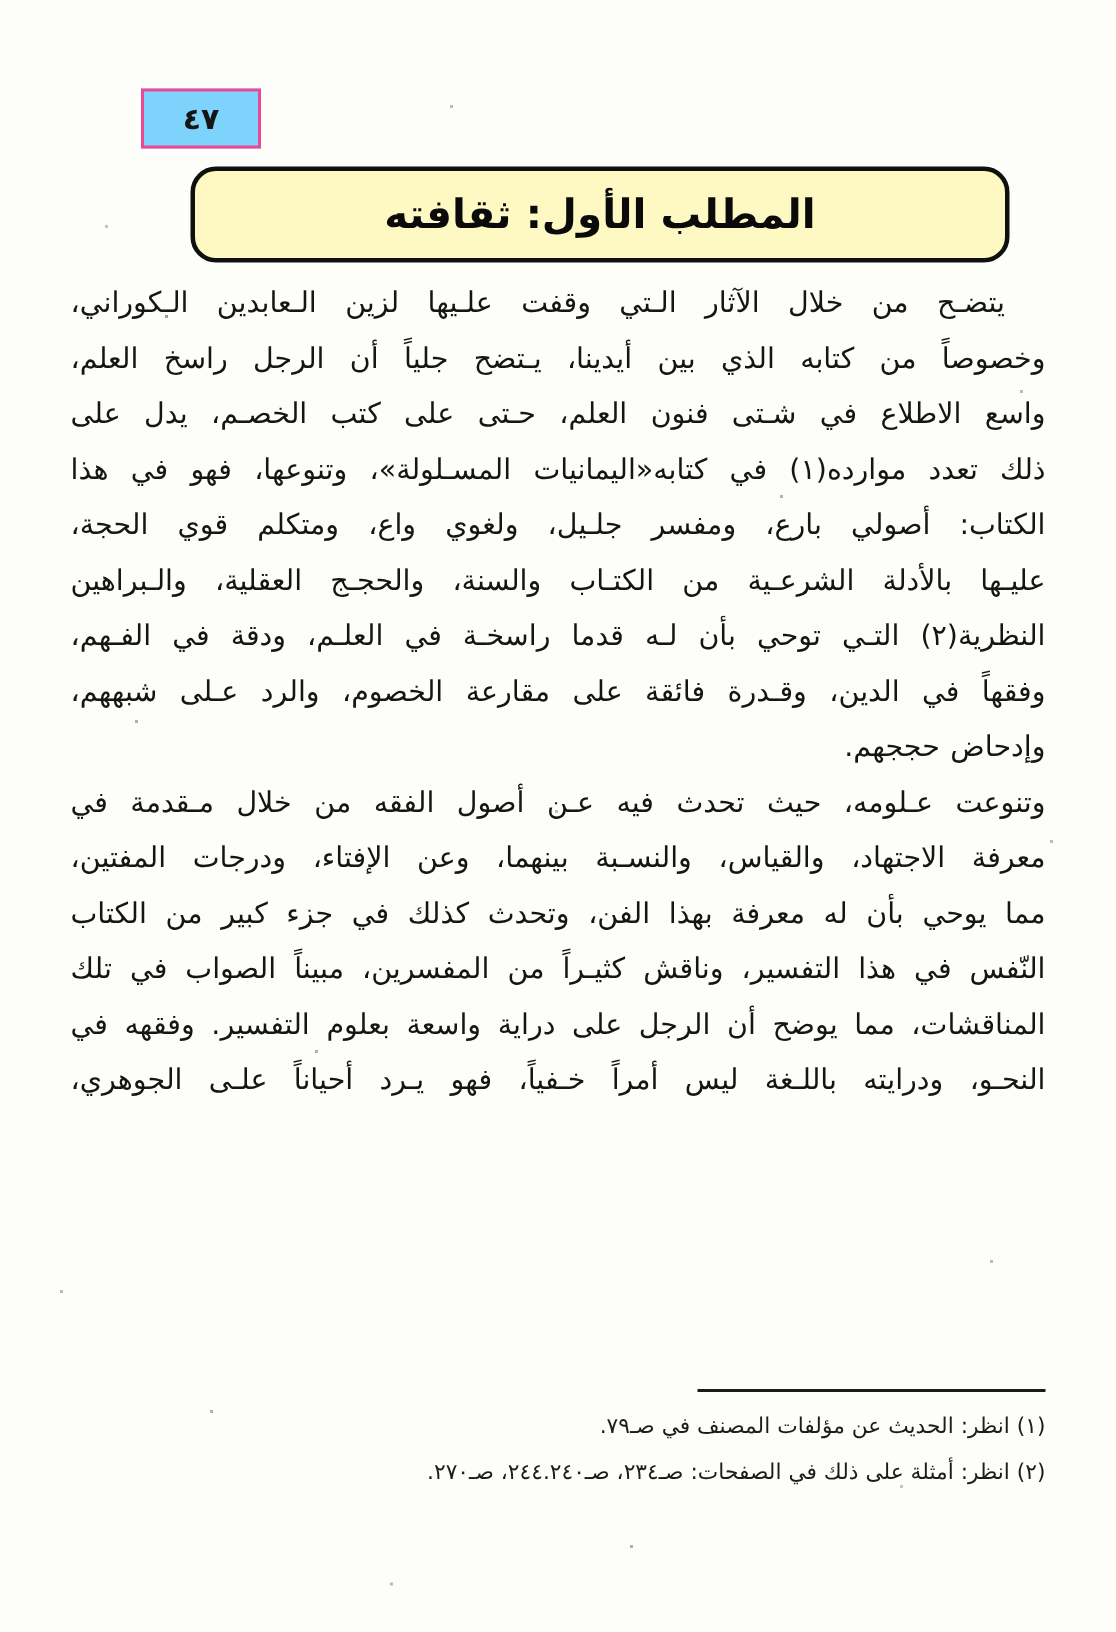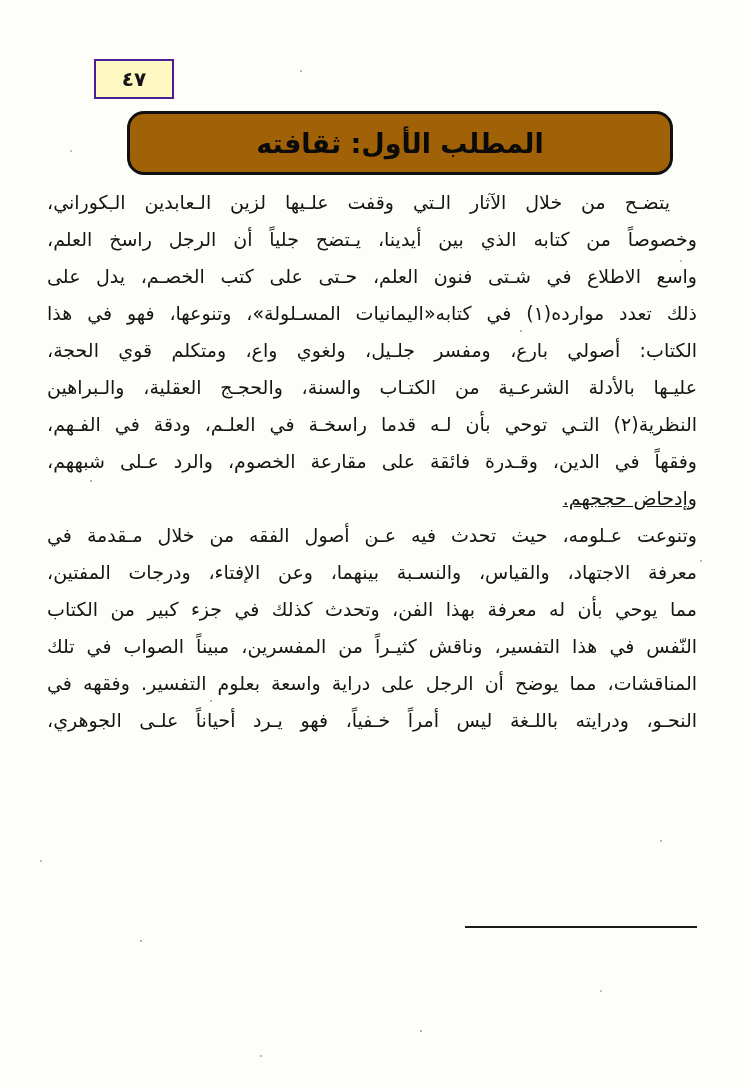--- a/index.html
+++ b/index.html
@@ -22,52 +22,52 @@
       90px  480px 0 rgba(60,60,60,.4), 700px 560px 0 rgba(60,60,60,.35),
       210px 700px 0 rgba(60,60,60,.4), 660px 840px 0 rgba(60,60,60,.35),
       140px 940px 0 rgba(60,60,60,.4), 420px 1030px 0 rgba(60,60,60,.4),
       260px 1055px 0 rgba(60,60,60,.35), 600px 990px 0 rgba(60,60,60,.3),
       70px  150px 0 rgba(60,60,60,.3), 370px 540px 0 rgba(60,60,60,.3),
       680px 260px 0 rgba(60,60,60,.35), 40px  860px 0 rgba(60,60,60,.35);
   }
   .page-number-box{
     position:absolute;left:94px;top:59px;
     width:76px;height:36px;
-    border:2px solid #4c1d95;
+    border:2px solid #ec4899;
     display:flex;align-items:center;justify-content:center;
     font-size:20px;font-weight:bold;
-    background:#fef9c3;
+    background:#7dd3fc;
   }
   .title-box{
     position:absolute;left:127px;top:111px;
     width:540px;height:58px;
     border:3px solid #101010;
     border-radius:17px;
     display:flex;align-items:center;justify-content:center;
-    background:#a16207;
+    background:#fef9c3;
   }
   .title-text{
     font-size:27px;font-weight:bold;letter-spacing:.3px;
     color:#0a0a0a;
   }
   .body-text{
     position:absolute;right:47px;top:184px;width:650px;
     direction:rtl;
   }
   .body-line{
     height:37px;line-height:37px;
     font-size:19px;
     white-space:nowrap;
     text-align:justify;
     text-align-last:justify;
     overflow:hidden;
     word-spacing:1px;
   }
   .body-line.indent{padding-right:27px;}
-  .body-line.end{text-align-last:right;text-decoration:underline;}
+  .body-line.end{text-align-last:right;}
   .body-line b{font-weight:bold;}
   .footnotes{
     position:absolute;right:47px;top:926px;width:650px;
     direction:rtl;
   }
   .footnote-separator{
     width:232px;height:2px;background:#1a1a1a;margin-bottom:8px;
   }
   .footnote-item{
     font-size:14.5px;line-height:31px;
@@ -105,14 +105,18 @@
         <div class="body-line"><span>معرفة الاجتهاد، والقياس، والنسـبة بينهما، وعن الإفتاء، ودرجات المفتين،</span></div>
         <div class="body-line"><span>مما يوحي بأن له معرفة بهذا الفن، وتحدث كذلك في جزء كبير من الكتاب</span></div>
         <div class="body-line"><span>النّفس في هذا التفسير، وناقش كثيـراً من المفسرين، مبيناً الصواب في تلك</span></div>
         <div class="body-line"><span>المناقشات، مما يوضح أن الرجل على دراية واسعة بعلوم التفسير. وفقهه في</span></div>
         <div class="body-line"><span>النحـو، ودرايته باللـغة ليس أمراً خـفياً، فهو يـرد أحياناً علـى الجوهري،</span></div>
       </div>
     </div>
 
   <div class="footnotes">
     <div class="footnote-separator"></div>
+    <div>
+        <div class="footnote-item">(١) انظر: الحديث عن مؤلفات المصنف في صـ٧٩.</div>
+        <div class="footnote-item">(٢) انظر: أمثلة على ذلك في الصفحات: صـ٢٣٤، صـ٢٤٤.٢٤٠، صـ٢٧٠.</div>
+      </div>
   </div>
 </div>
 
 </body></html>

